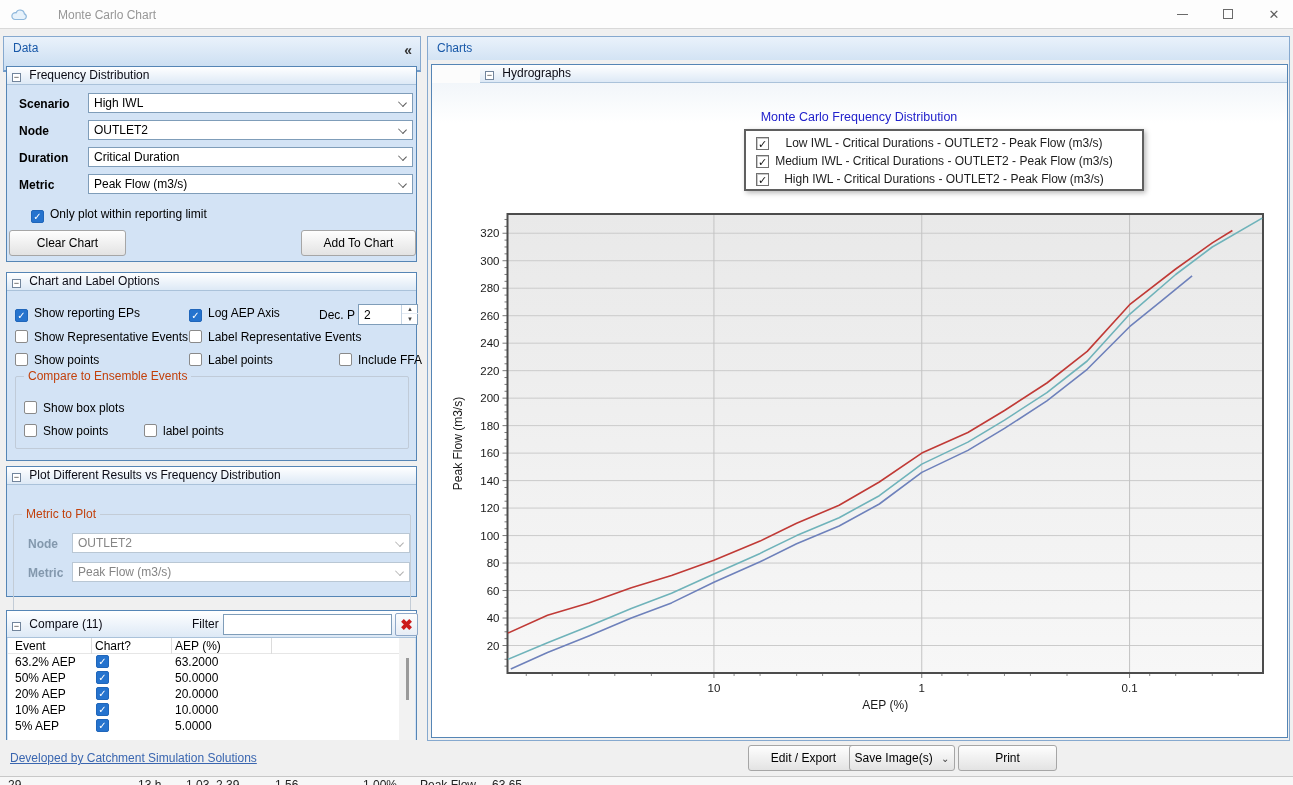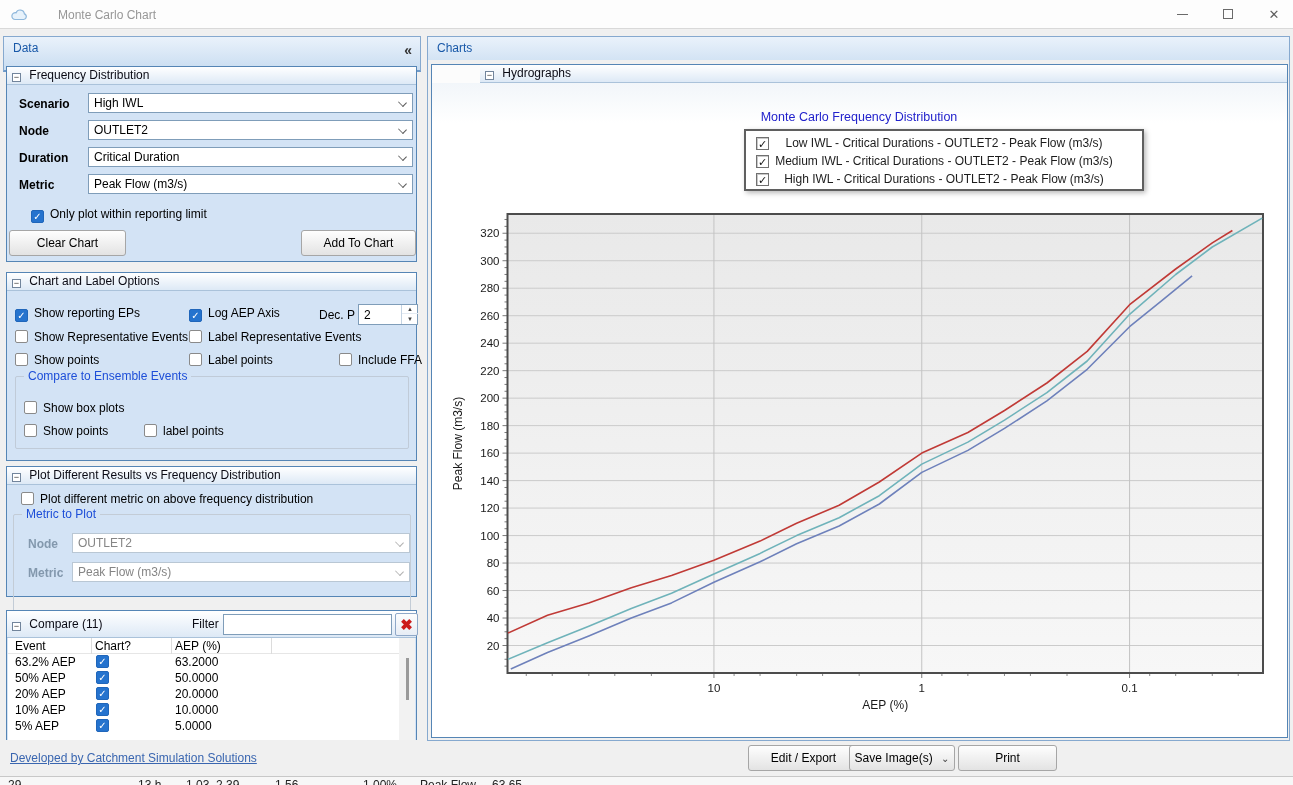--- a/index.html
+++ b/index.html
@@ -35,21 +35,21 @@
   .dd.dis .chev { border-color:#b0b0b0; }
   .dislabel { color:#8398ad; }
 
   .chk { display:inline-block; width:13px; height:13px; border-radius:2px; background:#2573ce; border:1px solid #2066ba; color:#fff; font-size:10px; line-height:12px; text-align:center; vertical-align:-2px; margin-right:6px; }
   .chk.un { background:#fff; border:1px solid #8a8a8a; color:transparent; }
   .chkrow { position:absolute; white-space:nowrap; }
 
   .btn { position:absolute; height:26px; background:linear-gradient(#fefefe,#e3e3e3); border:1px solid #a6a6a6; border-radius:3px; text-align:center; line-height:24px; }
 
   .fset { position:absolute; border:1px solid #c0cbd8; border-radius:2px; }
-  .fset > .ftitle { position:absolute; top:-8px; left:8px; background:#d3e3f5; padding:0 4px; color:#1d4ed8; }
+  .fset > .ftitle { position:absolute; top:-8px; left:8px; background:#d3e3f5; padding:0 4px; color:#c2410c; }
 
   
   #spinner { position:absolute; width:60px; height:21px; background:#fff; border:1px solid #7f9db9; }
   #spinner .val { position:absolute; left:5px; top:3px; }
   #spinner .arrows { position:absolute; right:0; top:0; width:16px; height:19px; border-left:1px solid #c4d3e2; }
   #spinner .ar { position:absolute; left:0; width:16px; height:9px; text-align:center; font-size:6px; color:#404040; line-height:9px; }
   #spinner .up { top:0; border-bottom:1px solid #e3eaf2; }
   #spinner .dn { top:10px; }
 
   
@@ -152,21 +152,20 @@
     <div class="chkrow" style="left:8px;top:47px"><span class="chk un"></span><span>Show points</span></div>
     <div class="chkrow" style="left:128px;top:47px"><span class="chk un"></span><span>label points</span></div>
   </div>
 </div>
 
 <div class="sect" style="left:6px;top:466px;width:411px;height:131px;">
   <div class="shead">
     <span class="boxminus">−</span>
     <span>Plot Different Results vs Frequency Distribution</span>
   </div>
-  <div class="chkrow" style="left:14px;top:25px"><span class="chk un"></span><span>Plot different metric on above frequency distribution</span></div>
   <div class="fset" style="left:6px;top:47px;width:398px;height:98px;border-color:#c3ccd6">
     <span class="ftitle dislabel">Metric to Plot</span>
     <div class="flabel dislabel" style="left:14px;top:22px">Node</div>
     <div class="dd dis" style="left:58px;top:18px;width:338px"><span>OUTLET2</span><span class="chev"></span></div>
     <div class="flabel dislabel" style="left:14px;top:51px">Metric</div>
     <div class="dd dis" style="left:58px;top:47px;width:338px"><span>Peak Flow (m3/s)</span><span class="chev"></span></div>
   </div>
 </div>
 
 <div class="sect" style="left:6px;top:610px;width:411px;height:130px;border-bottom:none">

